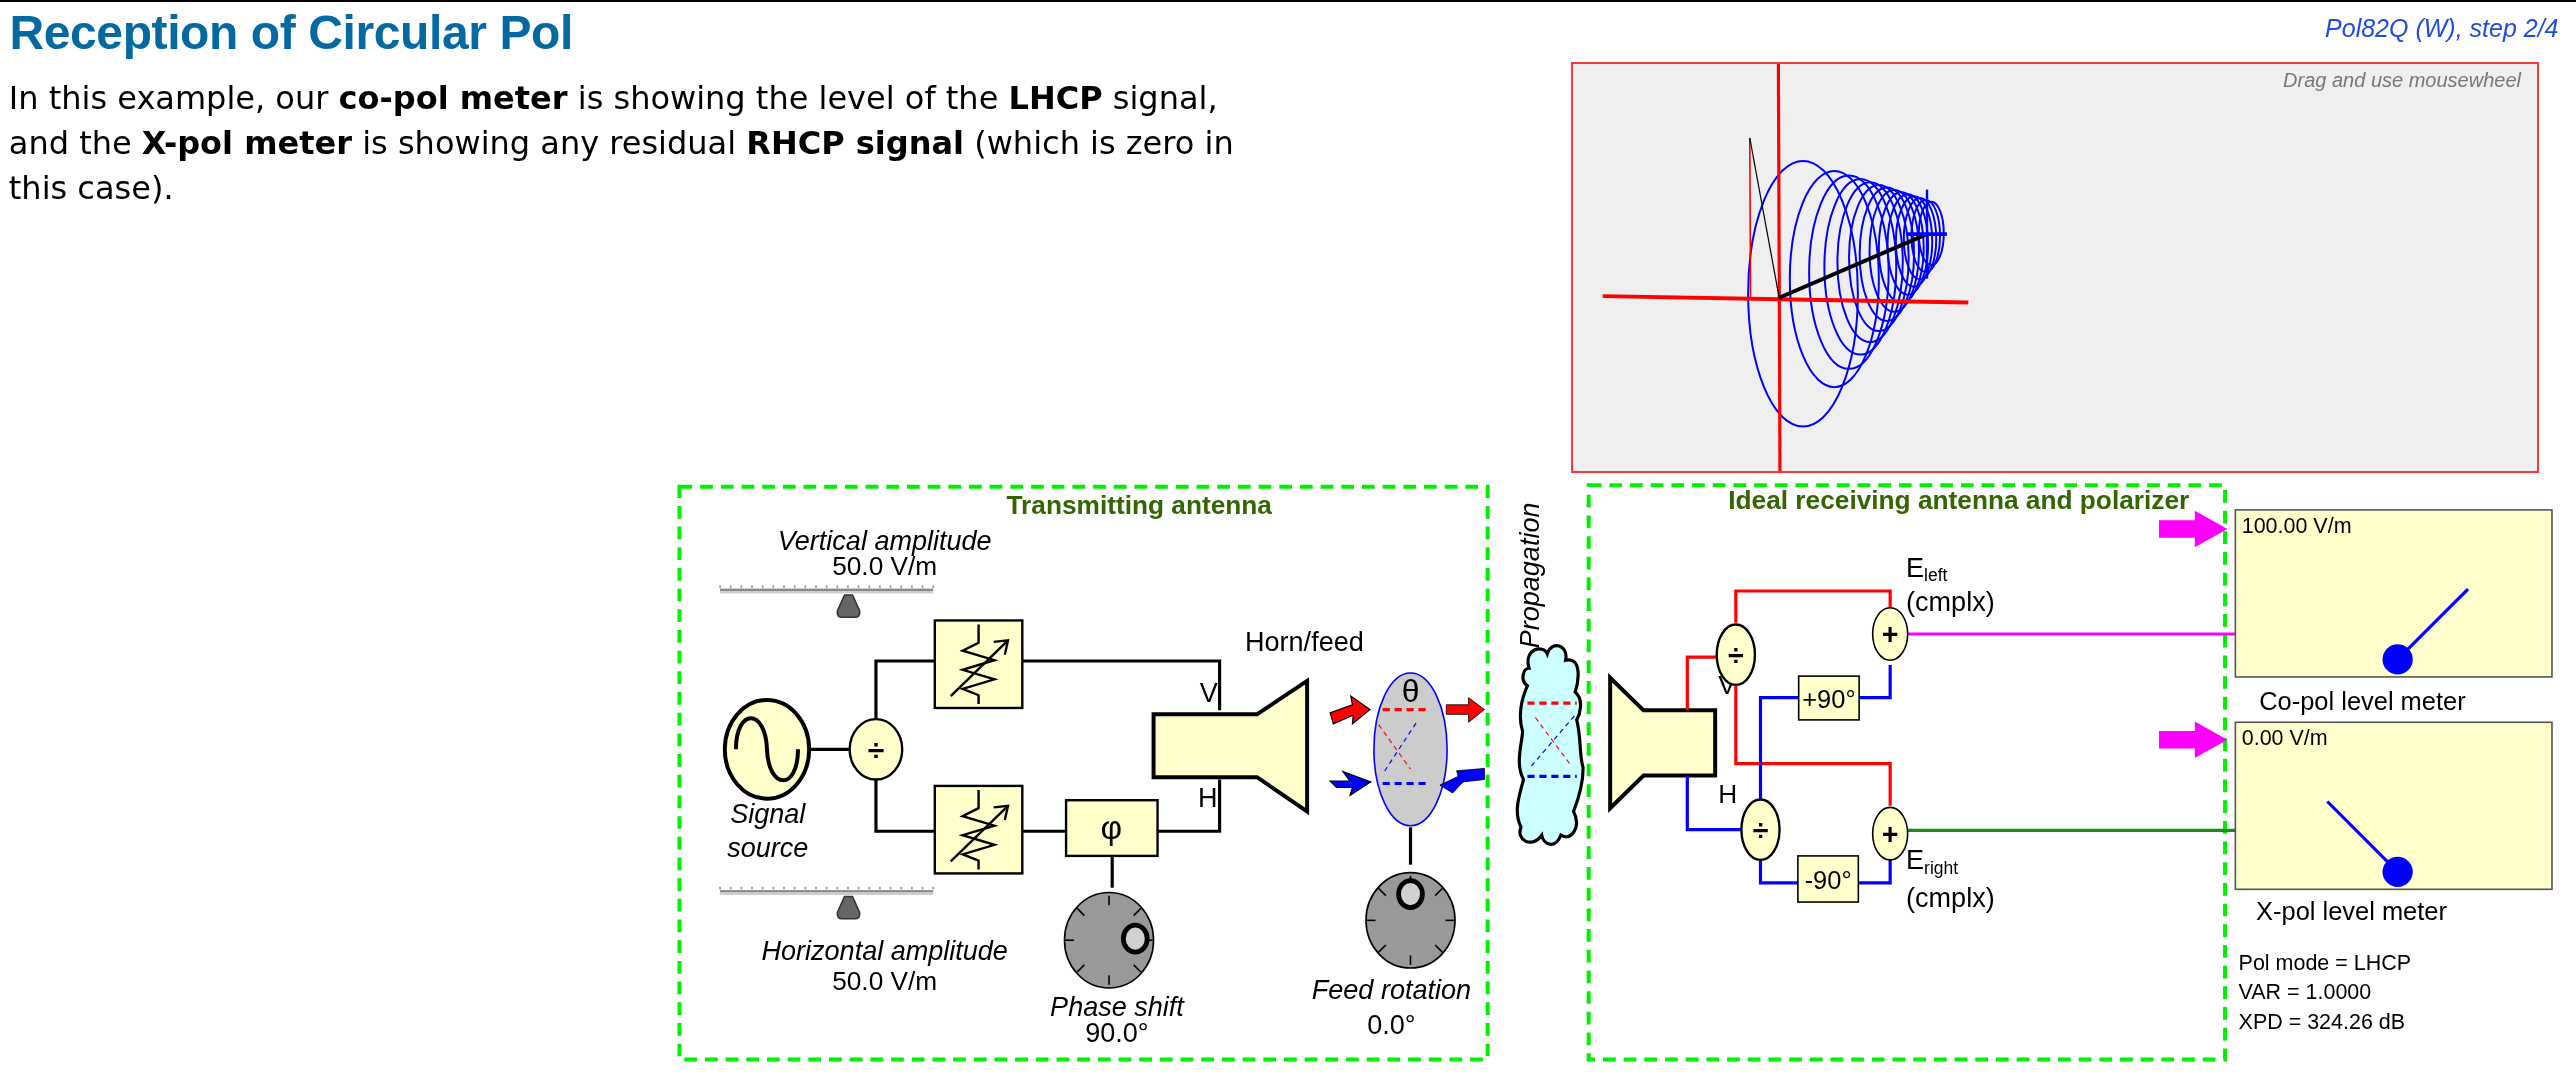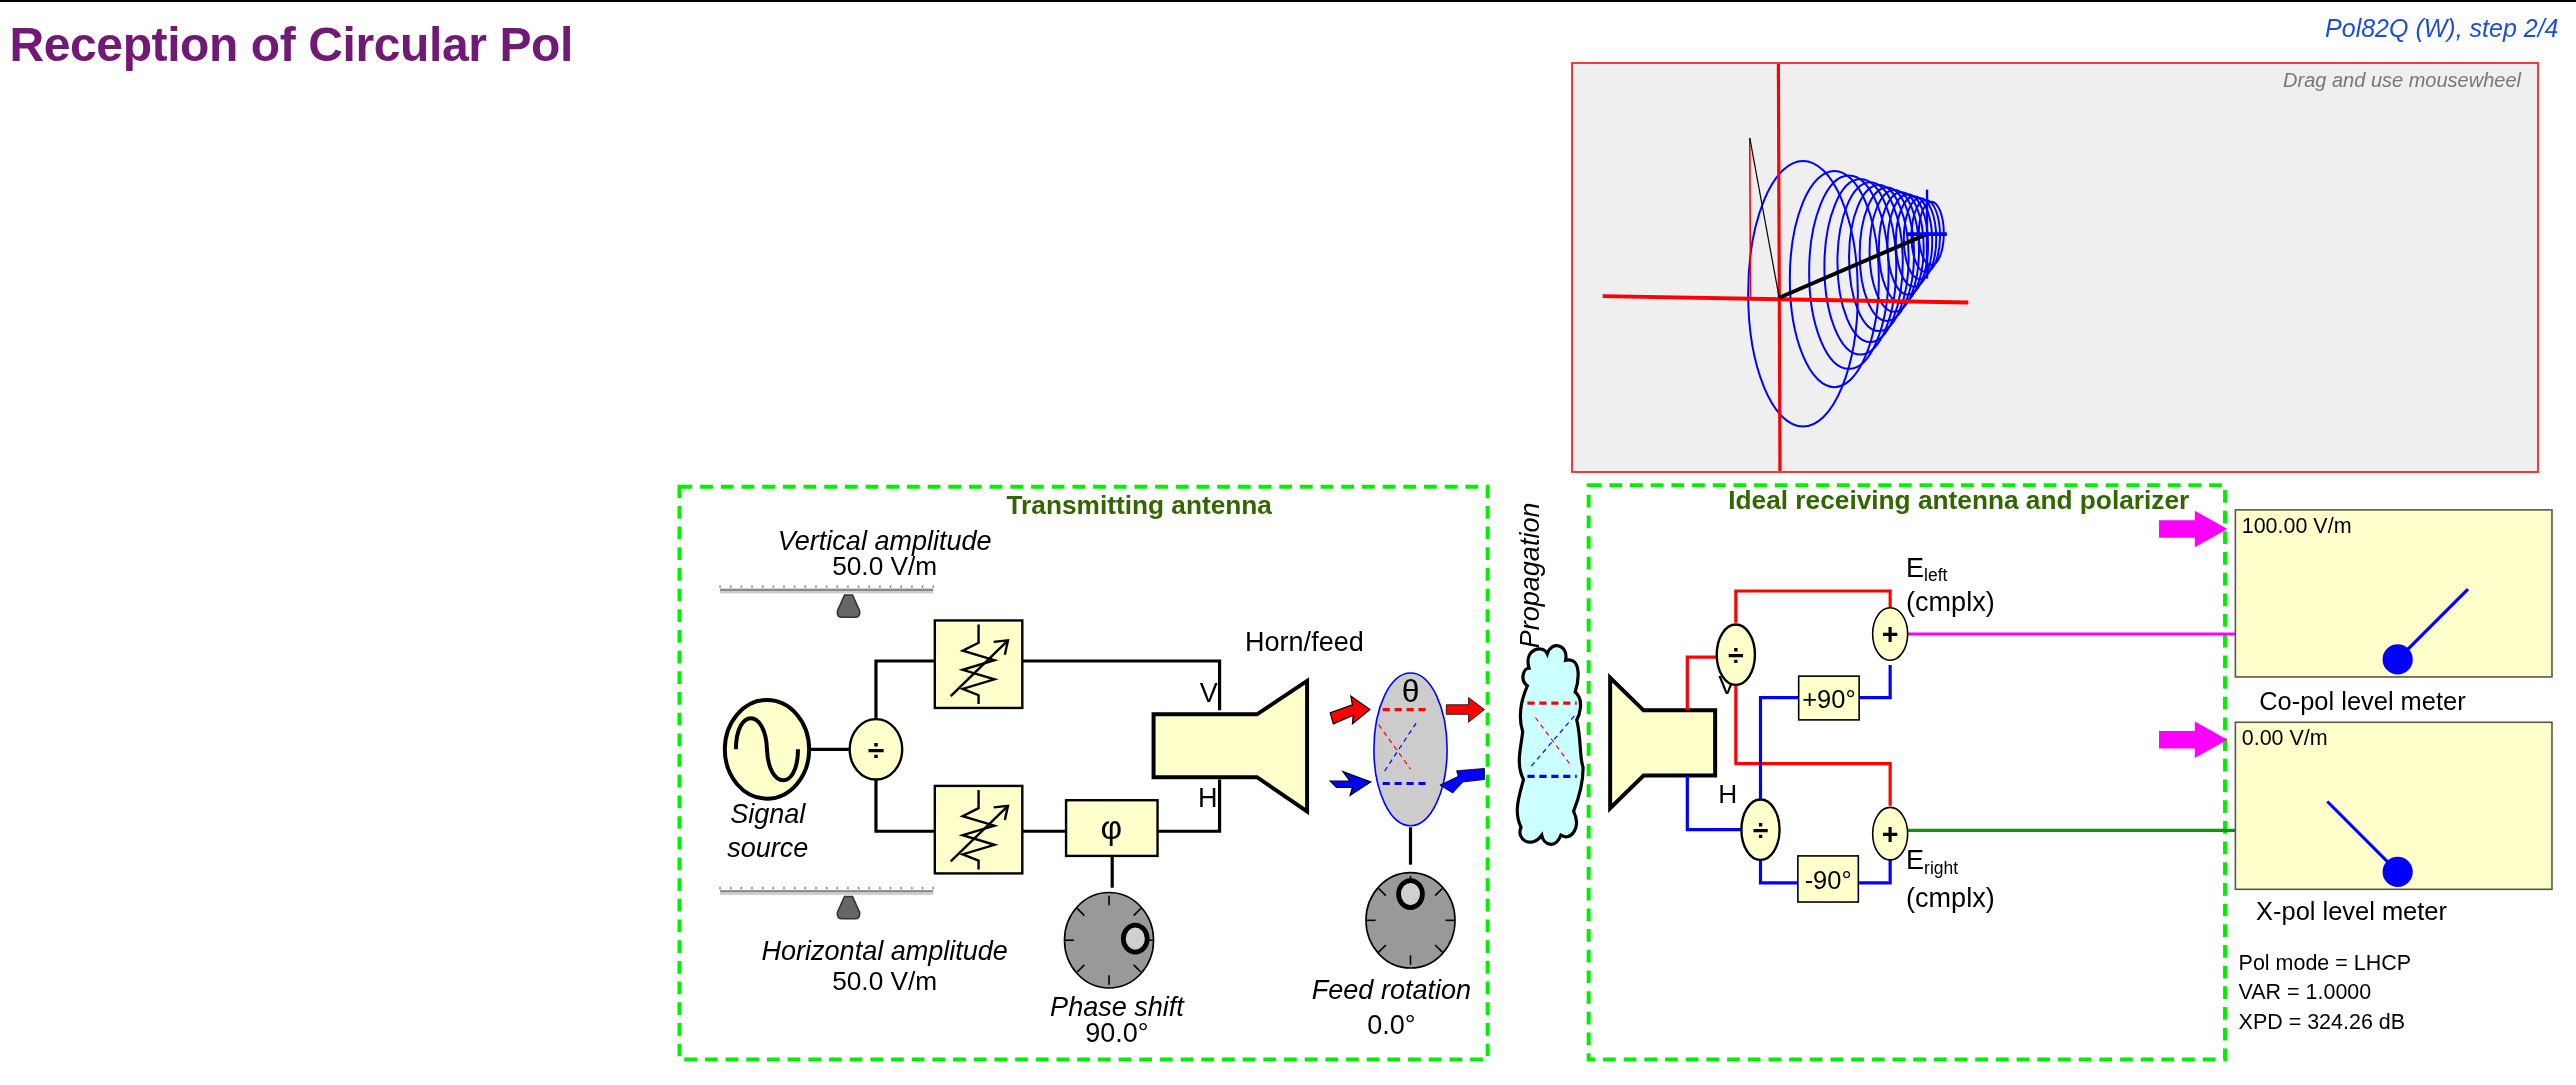--- a/index.html
+++ b/index.html
@@ -1,37 +1,38 @@
 <!DOCTYPE html>
 <html style="font-size:12.7px"><head>
 <meta charset="utf-8">
 <style>
   html, body { margin: 0; padding: 0; background: #ffffff; }
   body { width: 2576px; height: 1085px; position: relative; overflow: hidden; }
   .topline { position: absolute; left: 0; top: 0; width: 2576px; height: 2.4px; background: #000; }
-  .title { position: absolute; left: 9.5px; top: 17px; font-family: "Liberation Sans", sans-serif; font-weight: bold; font-size: 48px; color: #701a75; letter-spacing: -0.4px; white-space: nowrap; text-align: center; }
+  .title { position: absolute; left: 9.5px; top: 5px; font-family: "Liberation Sans", sans-serif; font-weight: bold; font-size: 48px; color: #0369a1; letter-spacing: -0.4px; white-space: nowrap; text-align: center; }
   .step { position: absolute; right: 17.5px; top: 14.3px; font-family: Liberation Sans, sans-serif; font-style: italic; font-size: 25px; color: #1d4ed8; white-space: nowrap; }
   .body-text { position: absolute; left: 8.8px; top: 76px; width: 1241px; font-family: "DejaVu Sans", sans-serif; font-size: 32px; line-height: 45px; color: #000; }
   .body-text p { margin: 0 0 45px 0; }
   .body-text b { font-weight: bold; }
   .view3d { position: absolute; left: 1571px; top: 62px; width: 964px; height: 407px; background: #efefef; border: 2.4px solid #f53a3a; }
   .view3d-hint { position: absolute; right: 16px; top: 4.8px; font-family: "Liberation Sans", sans-serif; font-style: italic; font-size: 20px; color: #777; }
   .view3d svg { position: absolute; left: 0; top: 0; }
   .diagram { position: absolute; left: 0; top: 0; }
   .lbl { font-family: "Liberation Sans", sans-serif; fill: #000; }
   .grp-title { font-family: "Liberation Sans", sans-serif; font-weight: bold; fill: #336600; }
 </style>
 </head>
 <body>
 
 <div class="topline"></div>
 <div class="title">Reception of Circular Pol</div>
 <div class="step">Pol82Q (W), step 2/4</div>
 
 <div class="body-text">
+  <p><span>In this example, our </span><b>co-pol meter</b><span> is showing the level of the </span><b>LHCP</b><span> signal, and the </span><b>X-pol meter</b><span> is showing any residual </span><b>RHCP signal</b><span> (which is zero in this case).</span></p>
 </div>
 
 <div class="view3d">
   <div class="view3d-hint">Drag and use mousewheel</div>
   <svg width="964" height="407" viewBox="0 0 1212 512">
     <g id="helix">
         <ellipse cx="289.0" cy="289.0" rx="69.0" ry="167.0" fill="none" stroke="#0000ff" stroke-width="2.5"></ellipse>
         <ellipse cx="328.4" cy="270.5" rx="56.0" ry="136.0" fill="none" stroke="#0000ff" stroke-width="2.5"></ellipse>
         <ellipse cx="346.7" cy="261.9" rx="50.0" ry="121.6" fill="none" stroke="#0000ff" stroke-width="2.5"></ellipse>
         <ellipse cx="361.1" cy="255.1" rx="45.2" ry="110.3" fill="none" stroke="#0000ff" stroke-width="2.5"></ellipse>

